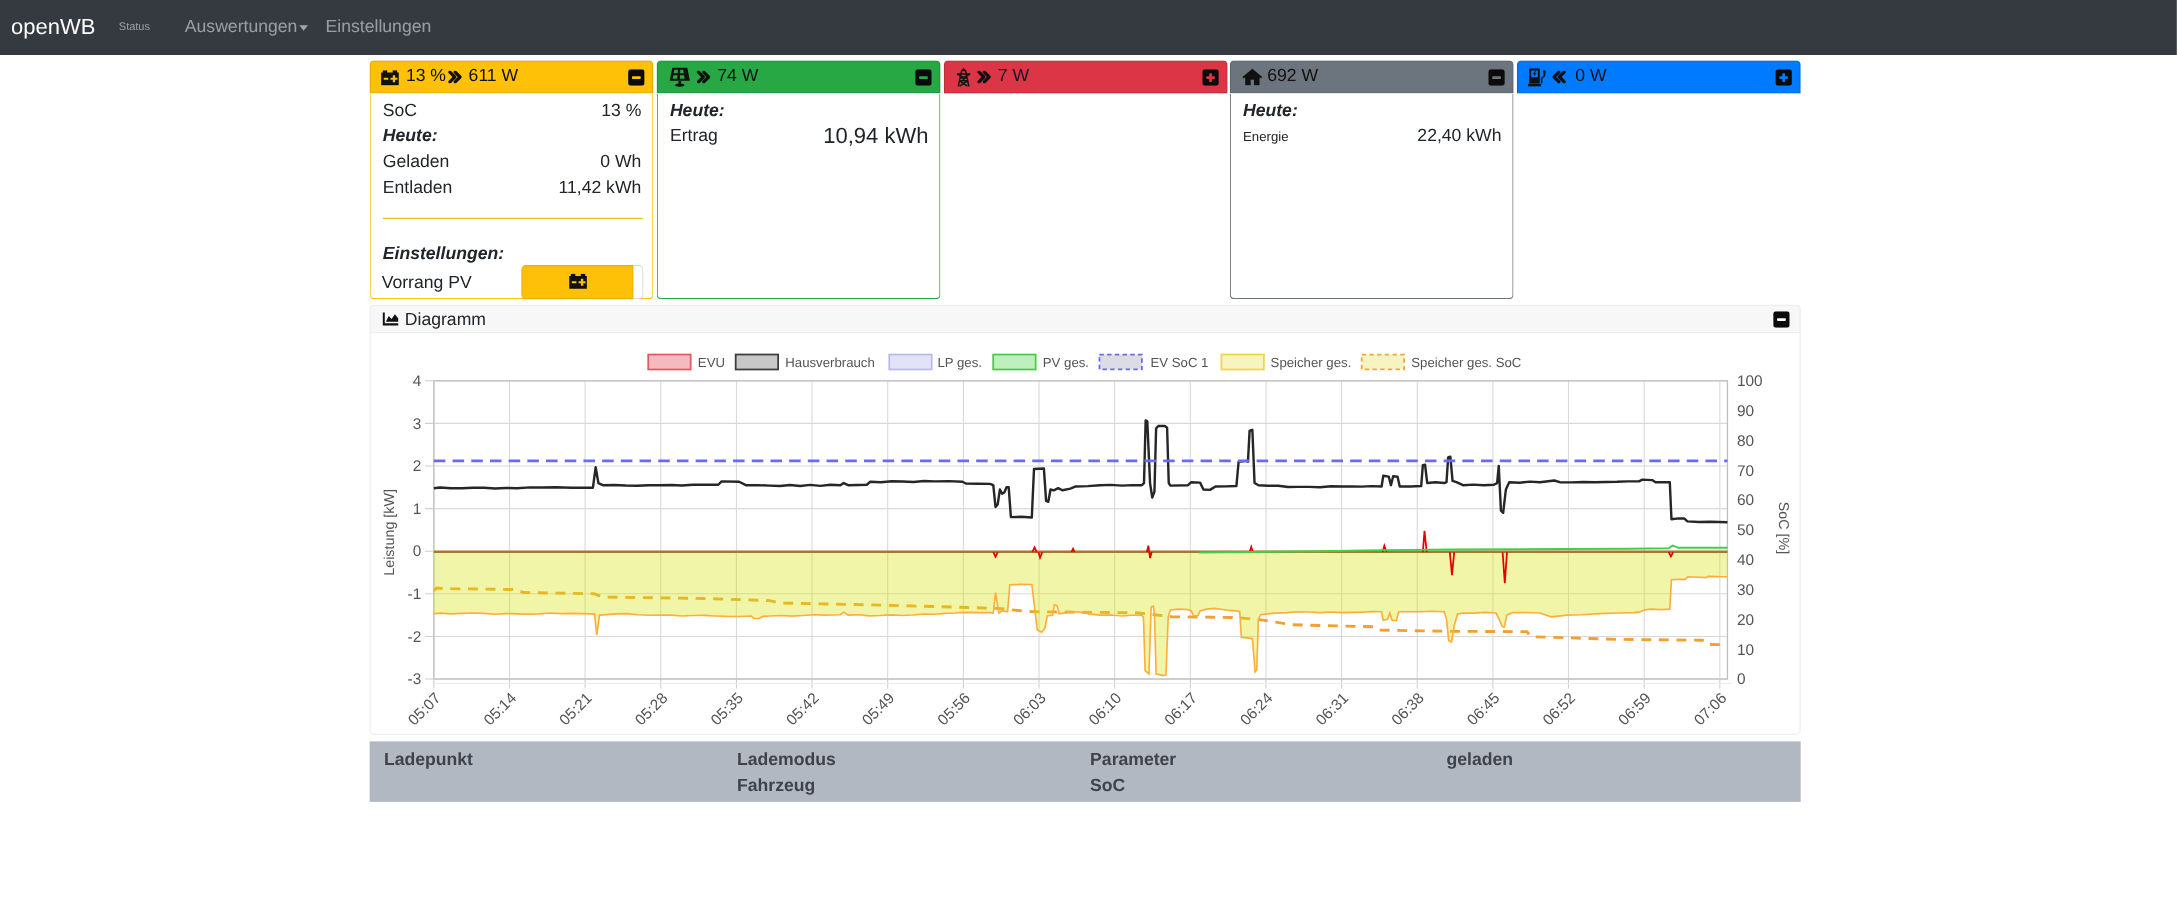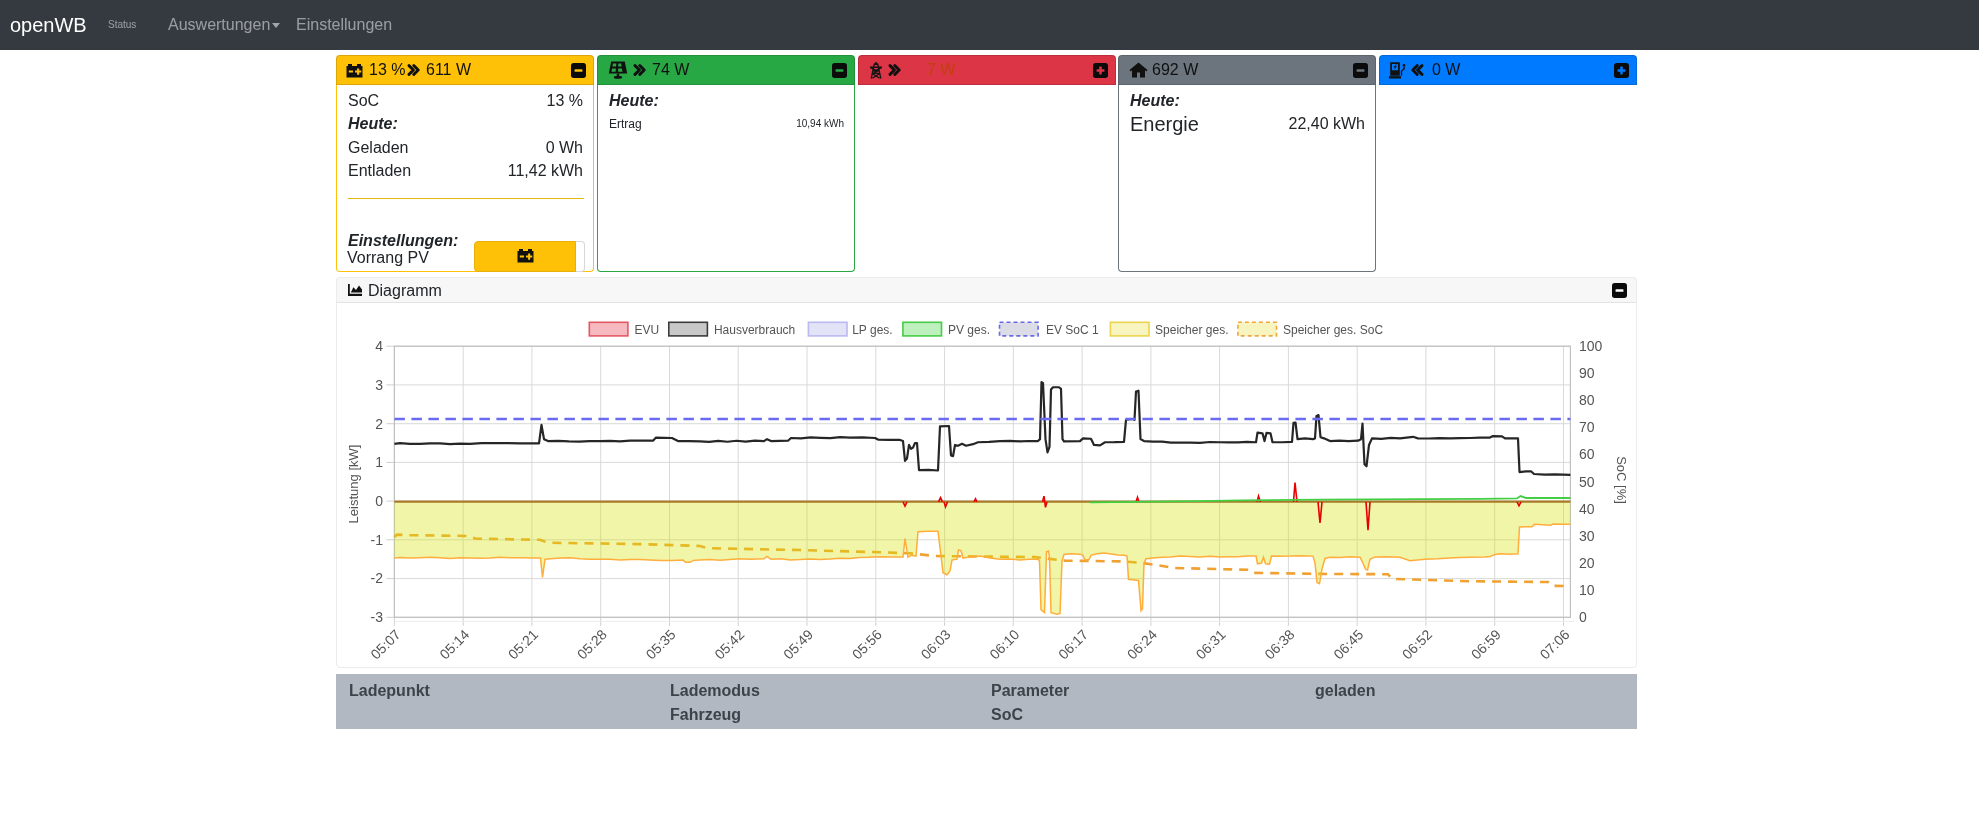--- a/index.html
+++ b/index.html
@@ -33,21 +33,21 @@
     </svg>
 <div style="position:absolute;left:336px;top:85px;width:258.2px;height:187px;background:#fff;border:1px solid #ffc107;border-top:none;border-radius:0 0 4px 4px;box-sizing:border-box;"></div>
     <div style="position:absolute;left:348px;top:90.5px;font-size:16px;font-weight:400;font-style:normal;color:#212529;line-height:20px;text-align:left;white-space:nowrap;">SoC</div>
     <div style="position:absolute;left:419px;top:90.5px;width:164px;font-size:16px;font-weight:400;font-style:normal;color:#212529;line-height:20px;text-align:right;white-space:nowrap;">13 %</div>
     <div style="position:absolute;left:348px;top:114.0px;font-size:16px;font-weight:400;font-style:normal;color:#212529;line-height:20px;text-align:left;white-space:nowrap;"><i><b>Heute:</b></i></div>
     <div style="position:absolute;left:348px;top:137.5px;font-size:16px;font-weight:400;font-style:normal;color:#212529;line-height:20px;text-align:left;white-space:nowrap;">Geladen</div>
     <div style="position:absolute;left:419px;top:137.5px;width:164px;font-size:16px;font-weight:400;font-style:normal;color:#212529;line-height:20px;text-align:right;white-space:nowrap;">0 Wh</div>
     <div style="position:absolute;left:348px;top:161.0px;font-size:16px;font-weight:400;font-style:normal;color:#212529;line-height:20px;text-align:center;white-space:nowrap;">Entladen</div>
     <div style="position:absolute;left:419px;top:161.0px;width:164px;font-size:16px;font-weight:400;font-style:normal;color:#212529;line-height:20px;text-align:right;white-space:nowrap;">11,42 kWh</div>
     <div style="position:absolute;left:348px;top:198px;width:236px;height:0;border-top:1px solid #e3b70c;"></div>
-    <div style="position:absolute;left:348px;top:220.5px;font-size:16px;font-weight:400;font-style:normal;color:#212529;line-height:20px;text-align:left;white-space:nowrap;margin-top:10px;"><i><b>Einstellungen:</b></i></div>
+    <div style="position:absolute;left:348px;top:220.5px;font-size:16px;font-weight:400;font-style:normal;color:#212529;line-height:20px;text-align:left;white-space:nowrap;"><i><b>Einstellungen:</b></i></div>
     <div style="position:absolute;left:347px;top:248px;font-size:16px;font-weight:400;font-style:normal;color:#212529;line-height:20px;text-align:left;white-space:nowrap;">Vorrang PV</div>
     <div style="position:absolute;left:474px;top:240.5px;width:102px;height:31px;background:#ffc107;border:1px solid #e8b006;border-radius:4px 0 0 4px;box-sizing:border-box;"></div>
     <div style="position:absolute;left:576px;top:240.5px;width:9px;height:31px;background:#fff;border:1px solid #d6d8db;border-left:none;border-radius:0 4px 4px 0;box-sizing:border-box;"></div>
     <svg style="position:absolute;left:517px;top:248px" width="17" height="15" viewBox="0 0 17 15">
       <rect x="2" y="1" width="4" height="3" fill="#111"></rect>
       <rect x="11" y="1" width="4" height="3" fill="#111"></rect>
       <path d="M0.5,3 h16 v11.5 h-16 z M2.8,7.6 h4.2 v2 H2.8 Z M11.1,7.6 v-2.1 h2.1 v2.1 h2.1 v2 h-2.1 v2.1 h-2.1 v-2.1 h-2.1 v-2 Z" fill="#111" fill-rule="evenodd"></path>
     </svg>
 <div style="position:absolute;left:596.8px;top:55px;width:258.2px;height:30px;background:#28a745;border:1px solid rgba(0,0,0,.14);border-radius:4px 4px 0 0;box-sizing:border-box;"></div>
     <svg style="position:absolute;left:608px;top:61px" width="20" height="18" viewBox="0 0 20 18">
@@ -61,55 +61,55 @@
         <path d="M6.8,1.6 L11.2,6 L6.8,10.4"></path>
       </g>
     </svg>
     <div style="position:absolute;left:652px;top:60px;font-size:16px;font-weight:400;font-style:normal;color:#111;line-height:20px;text-align:left;white-space:nowrap;">74 W</div>
     <svg style="position:absolute;left:832.0px;top:63px" width="15" height="15" viewBox="0 0 14.4 14.4">
       <rect x="0" y="0" width="14.4" height="14.4" rx="2.6" fill="#0b0b0b"></rect>
       <rect x="3.4" y="6" width="7.6" height="2.4" rx="0.6" fill="#28a745"></rect>
     </svg>
 <div style="position:absolute;left:596.8px;top:85px;width:258.2px;height:187px;background:#fff;border:1px solid #28a745;border-top:none;border-radius:0 0 4px 4px;box-sizing:border-box;"></div>
     <div style="position:absolute;left:609px;top:90.5px;font-size:16px;font-weight:400;font-style:normal;color:#212529;line-height:20px;text-align:left;white-space:nowrap;"><i><b>Heute:</b></i></div>
-    <div style="position:absolute;left:609px;top:114px;font-size:12px;font-weight:400;font-style:normal;color:#212529;line-height:20px;text-align:left;white-space:nowrap;">Ertrag</div>
-    <div style="position:absolute;left:680px;top:114px;width:164px;font-size:10px;font-weight:400;font-style:normal;color:#212529;line-height:20px;text-align:right;white-space:nowrap;">10,94 kWh</div>
+    <div style="position:absolute;left:609px;top:114px;font-size:16px;font-weight:400;font-style:normal;color:#212529;line-height:20px;text-align:left;white-space:nowrap;">Ertrag</div>
+    <div style="position:absolute;left:680px;top:114px;width:164px;font-size:20px;font-weight:400;font-style:normal;color:#212529;line-height:20px;text-align:right;white-space:nowrap;">10,94 kWh</div>
 <div style="position:absolute;left:857.5px;top:55px;width:258.2px;height:30px;background:#dc3545;border:1px solid rgba(0,0,0,.14);border-radius:4px 4px 0 0;box-sizing:border-box;"></div>
     <svg style="position:absolute;left:869px;top:61px" width="14" height="18" viewBox="0 0 14 18">
       <g stroke="#151515" stroke-width="1.35" fill="none">
         <path d="M5.4,2.6 L2.2,17.5 M8.6,2.6 L11.8,17.5"></path>
         <path d="M5.2,3.2 h3.6 M1,6.2 h12 M4.2,9.2 h5.6 M3.6,12.4 h6.8"></path>
         <path d="M1.2,6.4 l5.4,3 M12.8,6.4 l-5.4,3 M4.2,9.4 l5.6,3.2 M9.8,9.4 l-5.6,3.2 M3.6,12.7 l7,4.6 M10.4,12.7 l-7,4.6"></path>
       </g>
       <path d="M7,0.6 L5.2,3.2 h3.6 Z" fill="#151515"></path>
     </svg>
     <svg style="position:absolute;left:888px;top:64px" width="13" height="12" viewBox="0 0 13 12">
       <g fill="none" stroke="#111" stroke-width="2.9" stroke-linecap="round" stroke-linejoin="round">
         <path d="M2,1.6 L6.4,6 L2,10.4"></path>
         <path d="M6.8,1.6 L11.2,6 L6.8,10.4"></path>
       </g>
     </svg>
-    <div style="position:absolute;left:907px;top:60px;font-size:16px;font-weight:400;font-style:normal;color:#c2410c;line-height:20px;text-align:left;white-space:nowrap;margin-left:20px;">7 W</div>
+    <div style="position:absolute;left:907px;top:60px;font-size:16px;font-weight:400;font-style:normal;color:#0f172a;line-height:20px;text-align:left;white-space:nowrap;">7 W</div>
     <svg style="position:absolute;left:1092.7px;top:63px" width="15" height="15" viewBox="0 0 14.4 14.4">
       <rect x="0" y="0" width="14.4" height="14.4" rx="2.6" fill="#0b0b0b"></rect>
       <rect x="3.4" y="6" width="7.6" height="2.4" rx="0.6" fill="#dc3545"></rect>
       <rect x="6" y="3.4" width="2.4" height="7.6" rx="0.6" fill="#dc3545"></rect>
     </svg>
 <div style="position:absolute;left:1118.2px;top:55px;width:258.2px;height:30px;background:#6c757d;border:1px solid rgba(0,0,0,.14);border-radius:4px 4px 0 0;box-sizing:border-box;"></div>
     <svg style="position:absolute;left:1129px;top:62px" width="19" height="16" viewBox="0 0 19 16">
       <path d="M9.5,0.5 L0.5,8 l1.2,1.4 L3,8.3 V15.5 h5 v-5 h3 v5 h5 V8.3 l1.3,1.1 L18.5,8 Z" fill="#111"></path>
     </svg>
     <div style="position:absolute;left:1152px;top:60px;font-size:16px;font-weight:400;font-style:normal;color:#111;line-height:20px;text-align:left;white-space:nowrap;">692 W</div>
     <svg style="position:absolute;left:1353.4px;top:63px" width="15" height="15" viewBox="0 0 14.4 14.4">
       <rect x="0" y="0" width="14.4" height="14.4" rx="2.6" fill="#0b0b0b"></rect>
       <rect x="3.4" y="6" width="7.6" height="2.4" rx="0.6" fill="#6c757d"></rect>
     </svg>
 <div style="position:absolute;left:1118.2px;top:85px;width:258.2px;height:187px;background:#fff;border:1px solid #6c757d;border-top:none;border-radius:0 0 4px 4px;box-sizing:border-box;"></div>
     <div style="position:absolute;left:1130px;top:90.5px;font-size:16px;font-weight:400;font-style:normal;color:#212529;line-height:20px;text-align:left;white-space:nowrap;"><i><b>Heute:</b></i></div>
-    <div style="position:absolute;left:1130px;top:114px;font-size:20px;font-weight:400;font-style:normal;color:#212529;line-height:20px;text-align:right;white-space:nowrap;">Energie</div>
+    <div style="position:absolute;left:1130px;top:114px;font-size:12px;font-weight:400;font-style:normal;color:#212529;line-height:20px;text-align:right;white-space:nowrap;">Energie</div>
     <div style="position:absolute;left:1201px;top:114px;width:164px;font-size:16px;font-weight:400;font-style:normal;color:#212529;line-height:20px;text-align:right;white-space:nowrap;">22,40 kWh</div>
 <div style="position:absolute;left:1379.0px;top:55px;width:258.2px;height:30px;background:#007bff;border:1px solid rgba(0,0,0,.14);border-radius:4px 4px 0 0;box-sizing:border-box;"></div>
     <svg style="position:absolute;left:1389px;top:61px" width="18" height="18" viewBox="0 0 18 18">
       <path d="M1.2,1.2 h9.6 v13.6 h-9.6 Z M3,3 v6.2 h6 V3 Z" fill="#111" fill-rule="evenodd"></path>
       <path d="M6.9,3.2 l-2.6,3.2 h1.9 l-1.2,2.6 3,-3.4 h-1.8 l1.6,-2.4 Z" fill="#111"></path>
       <path d="M11.8,14.8 v-4.6 c0,-1.5 2.5,-1.3 2.5,-3.1 V5.4 h1.5 v1.7 c0,2.5 -2.6,2.3 -2.6,3.8 v3.9 Z" fill="#111"></path>
       <circle cx="15" cy="4.2" r="1.3" fill="#111"></circle>
       <rect x="0" y="15.2" width="12" height="2.3" fill="#111"></rect>
     </svg>
     <svg style="position:absolute;left:1411px;top:64px" width="13" height="12" viewBox="0 0 13 12">

